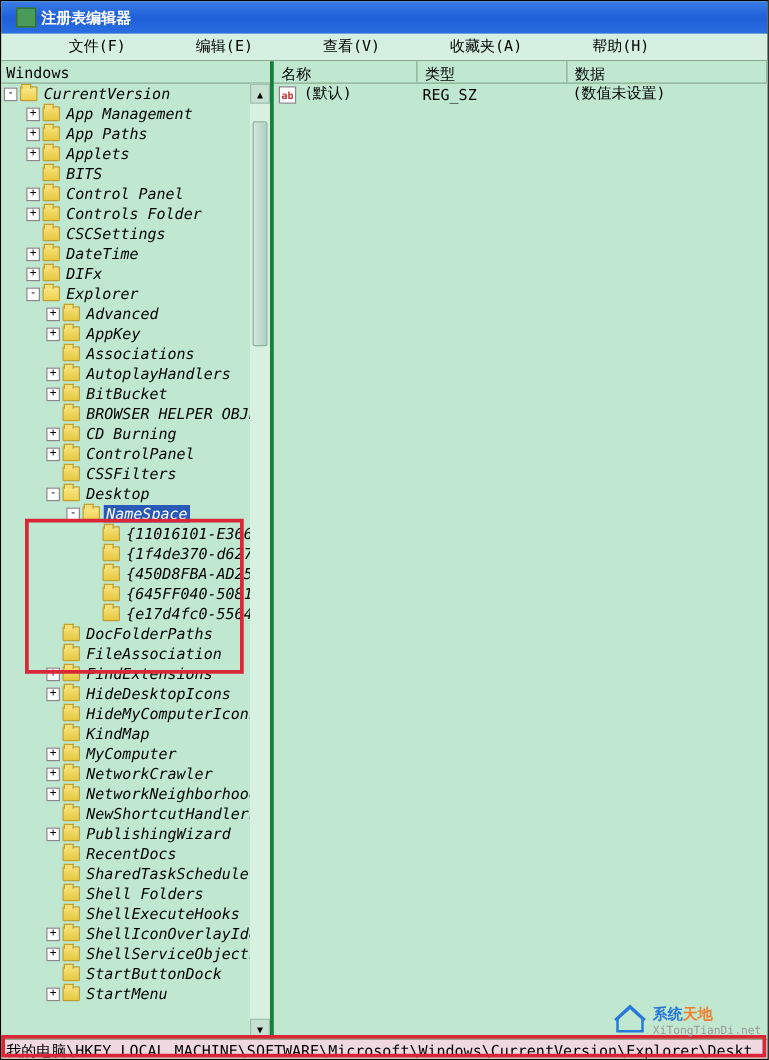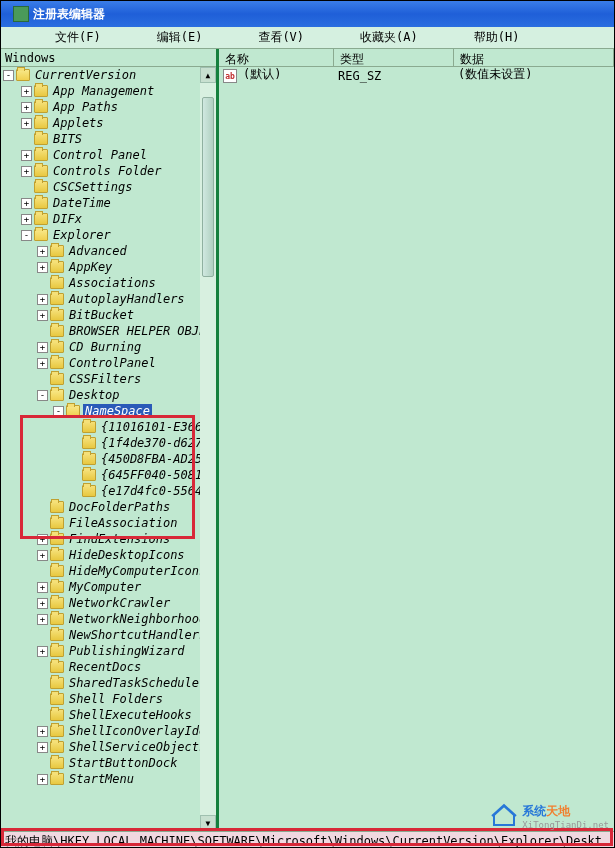--- a/index.html
+++ b/index.html
@@ -248,20 +248,26 @@
           <span class="tree-label">HideDesktopIcons</span>
         </div>
         <div class="tree-item">
           <div class="indent" style="width:36px"></div>
           <div class="expander-spacer"></div>
           <div class="folder-icon"></div>
           <span class="tree-label">HideMyComputerIcons</span>
         </div>
         <div class="tree-item">
           <div class="indent" style="width:36px"></div>
+          <div class="expander-spacer"></div>
+          <div class="folder-icon"></div>
+          <span class="tree-label">KindMap</span>
+        </div>
+        <div class="tree-item">
+          <div class="indent" style="width:36px"></div>
           <div class="expander">+</div>
           <div class="folder-icon"></div>
           <span class="tree-label">MyComputer</span>
         </div>
         <div class="tree-item">
           <div class="indent" style="width:36px"></div>
           <div class="expander">+</div>
           <div class="folder-icon"></div>
           <span class="tree-label">NetworkCrawler</span>
         </div>

